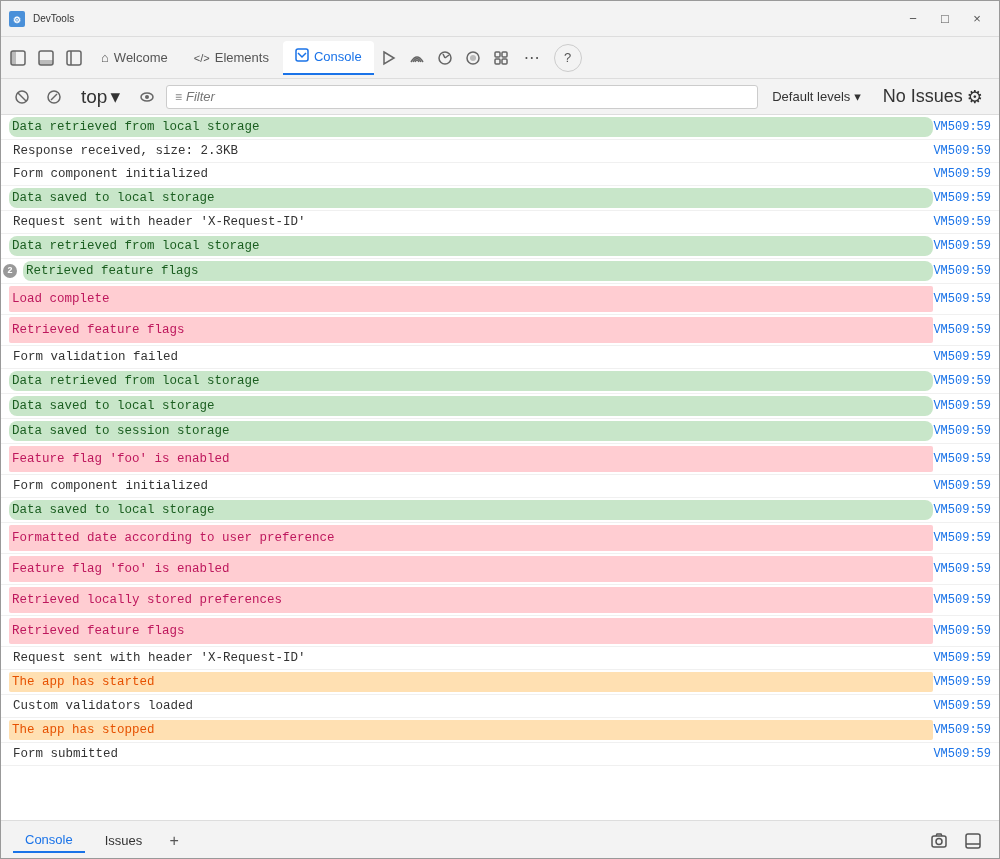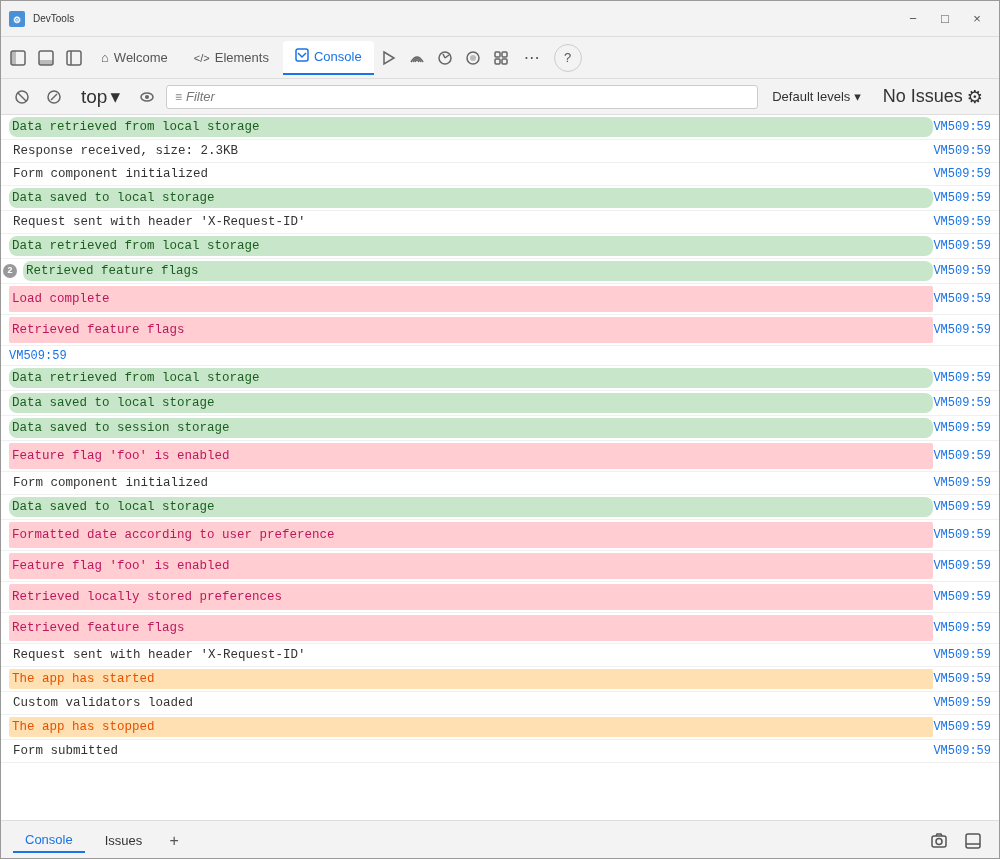--- a/index.html
+++ b/index.html
@@ -424,20 +424,21 @@
       </div>
       <div class="log-row">
         <span class="log-msg highlighted-red">Load complete</span>
         <span class="log-source">VM509:59</span>
       </div>
       <div class="log-row">
         <span class="log-msg highlighted-red">Retrieved feature flags</span>
         <span class="log-source">VM509:59</span>
       </div>
       <div class="log-row">
+        <span class="log-msg">Form validation failed</span>
         <span class="log-source">VM509:59</span>
       </div>
       <div class="log-row">
         <span class="log-msg highlighted-green">Data retrieved from local storage</span>
         <span class="log-source">VM509:59</span>
       </div>
       <div class="log-row">
         <span class="log-msg highlighted-green">Data saved to local storage</span>
         <span class="log-source">VM509:59</span>
       </div>

